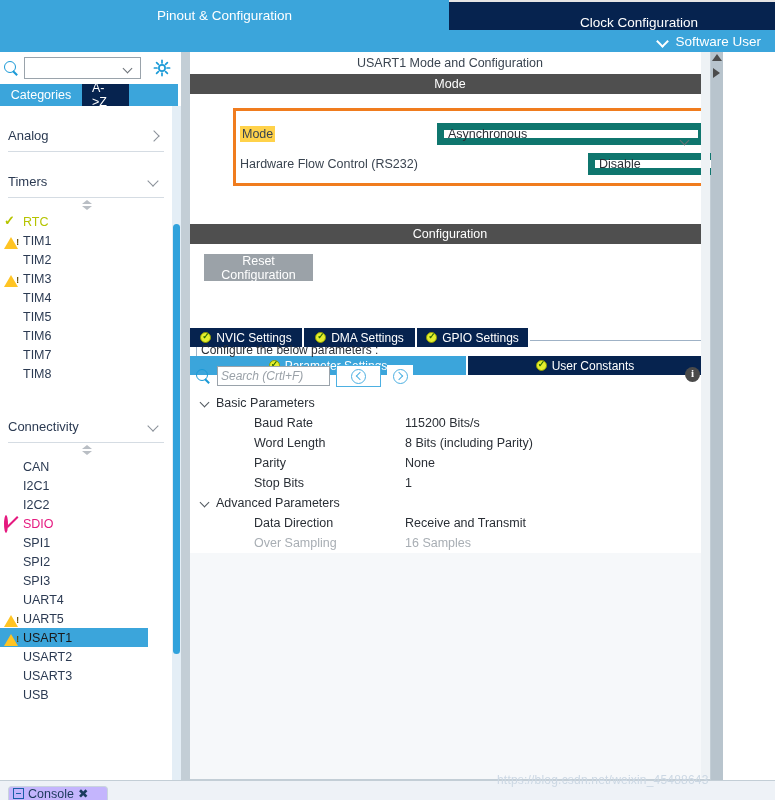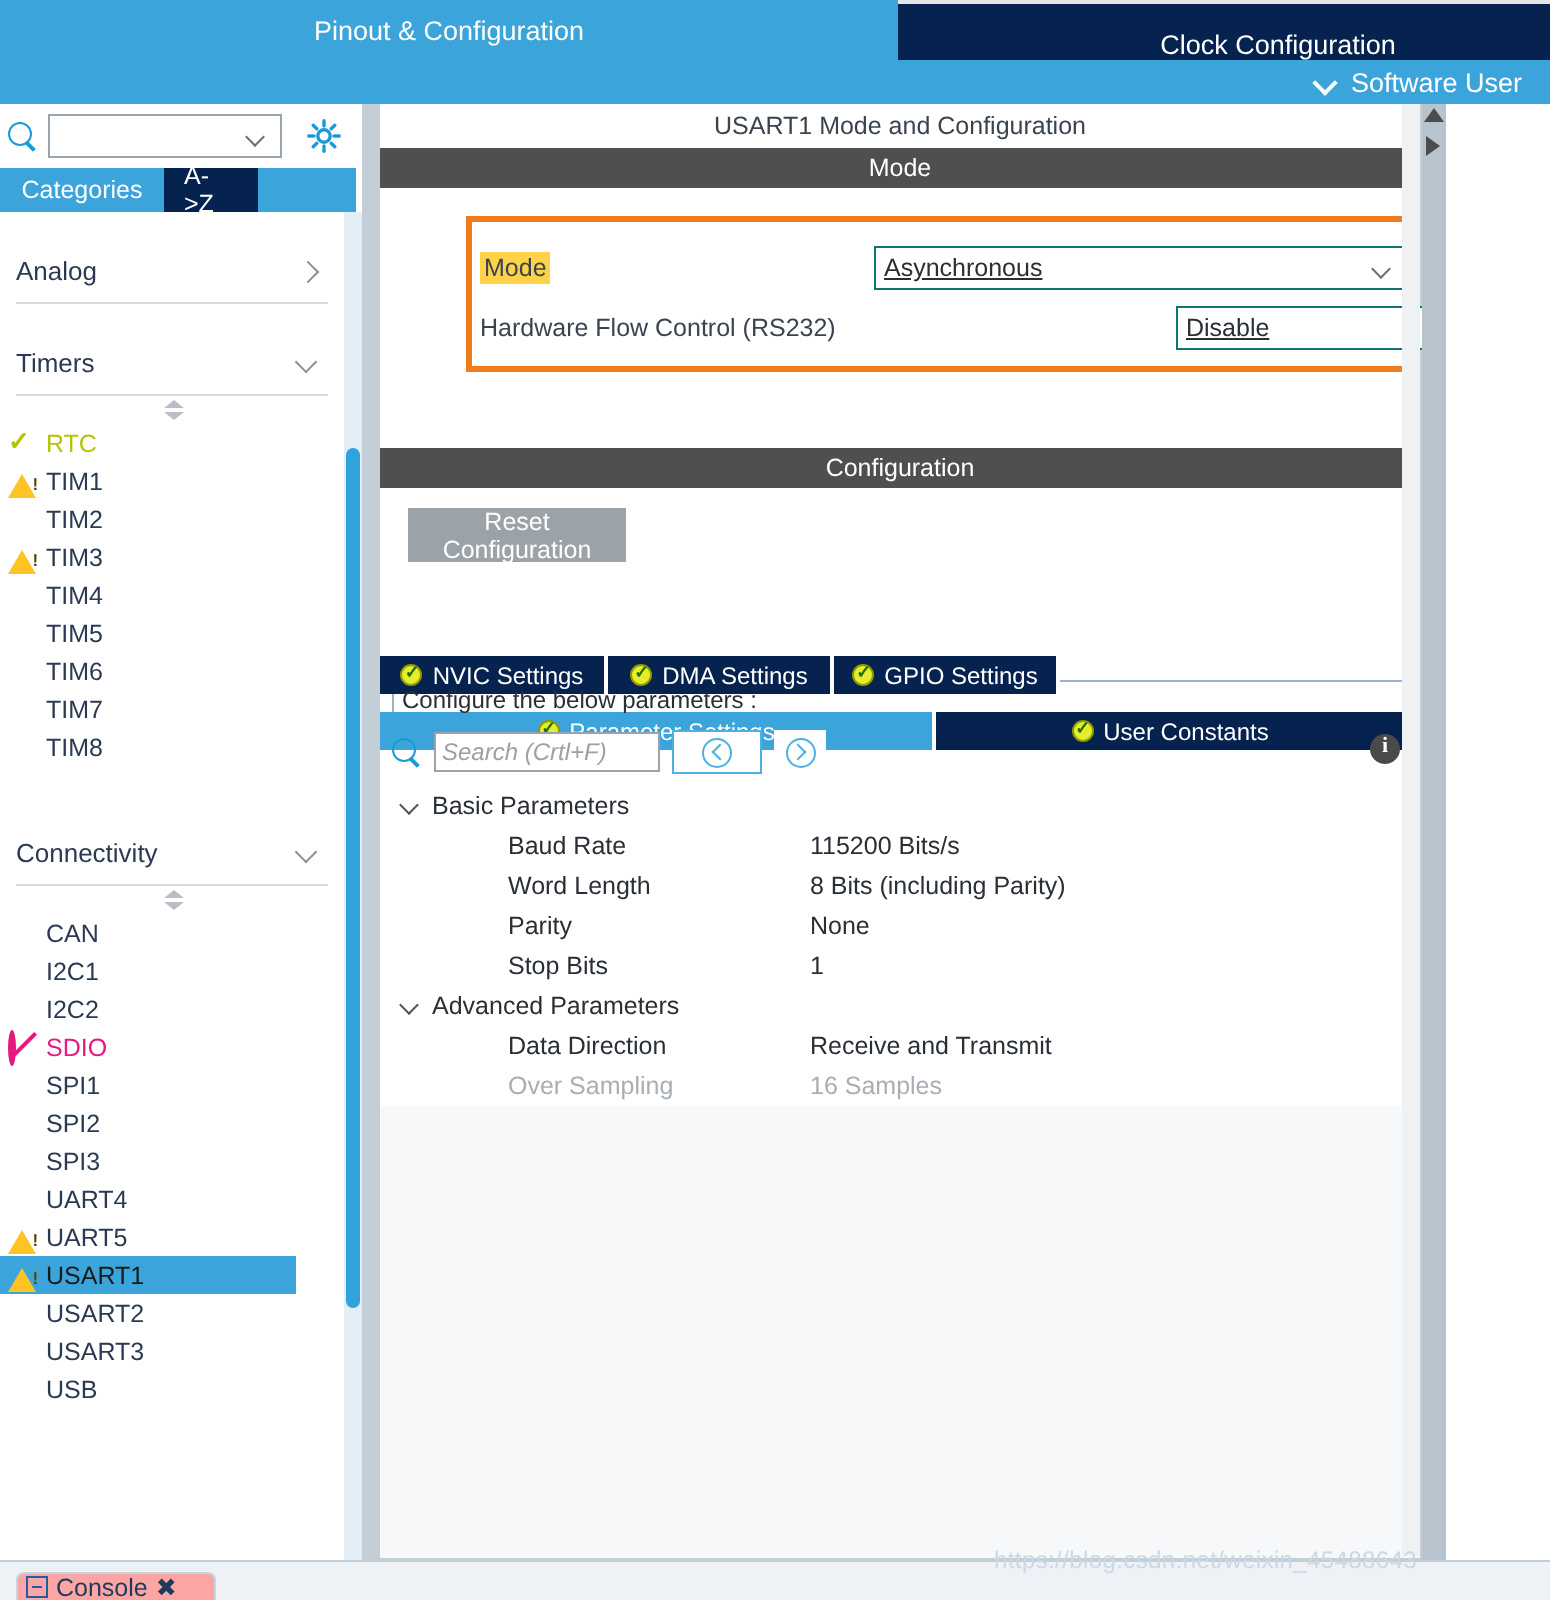--- a/index.html
+++ b/index.html
@@ -187,23 +187,23 @@
     border:3px solid #f07c1e; pointer-events:none;
   }
   .mode-row {
     position:absolute; display:flex; align-items:center; height:22px;
   }
   .mode-row.r1 { left:50px; top:29px; }
   .mode-row.r2 { left:50px; top:59px; }
   .mrow-label { font-size:12.5px; color:#3a4450; text-align:right; }
   .mrow-label.hl { background:#ffd24a; padding:1px 2px; }
   .dropdown {
-    height:22px; border:1px solid #0f766e; background:#ffffff;
+    height:22px; border:7px solid #0f766e; background:#ffffff;
     display:flex; align-items:center; padding-left:4px; position:relative;
-    font-size:12.5px; color:#2a2f36; cursor:pointer;text-decoration:underline;
+    font-size:12.5px; color:#2a2f36; cursor:pointer;
   }
   .dropdown .dchev { position:absolute; right:8px; top:7px; width:9px; height:9px; }
   .dropdown .dchev::before {
     content:""; position:absolute; left:0; top:0; width:6px; height:6px;
     border-right:1.6px solid #6b7177; border-bottom:1.6px solid #6b7177;
     transform: rotate(45deg);
   }
   #dd-mode { left:247px; width:268px; position:absolute; top:29px; }
   #dd-hfc  { left:398px; width:268px; position:absolute; top:59px; }
 
@@ -318,21 +318,21 @@
     position:absolute; left:723px; top:52px; width:52px; height:728px; background:#ffffff;
   }
 
   
   .bottom-gap {
     position:absolute; left:0; top:780px; width:775px; height:20px;
     background:#eef2f7; border-top:1px solid #c3ced6;
   }
   .console-tab {
     position:absolute; left:8px; top:786px; width:100px; height:14px;
-    background:#fca5a5; border:1px solid #c9d4de; border-bottom:none;
+    background:#c4b5fd; border:1px solid #c9d4de; border-bottom:none;
     border-radius:4px 4px 0 0;
     display:flex; align-items:center; gap:4px; padding-left:4px;
     font-size:12.5px; color:#1b3a5c; overflow:hidden; cursor:pointer;
   }
   .console-ic {
     width:11px; height:11px; border:1.5px solid #1a5fa8; flex:none; position:relative;
   }
   .console-ic::after {
     content:""; position:absolute; left:1.5px; top:3.5px; width:5px; height:1.5px; background:#1a5fa8;
   }

